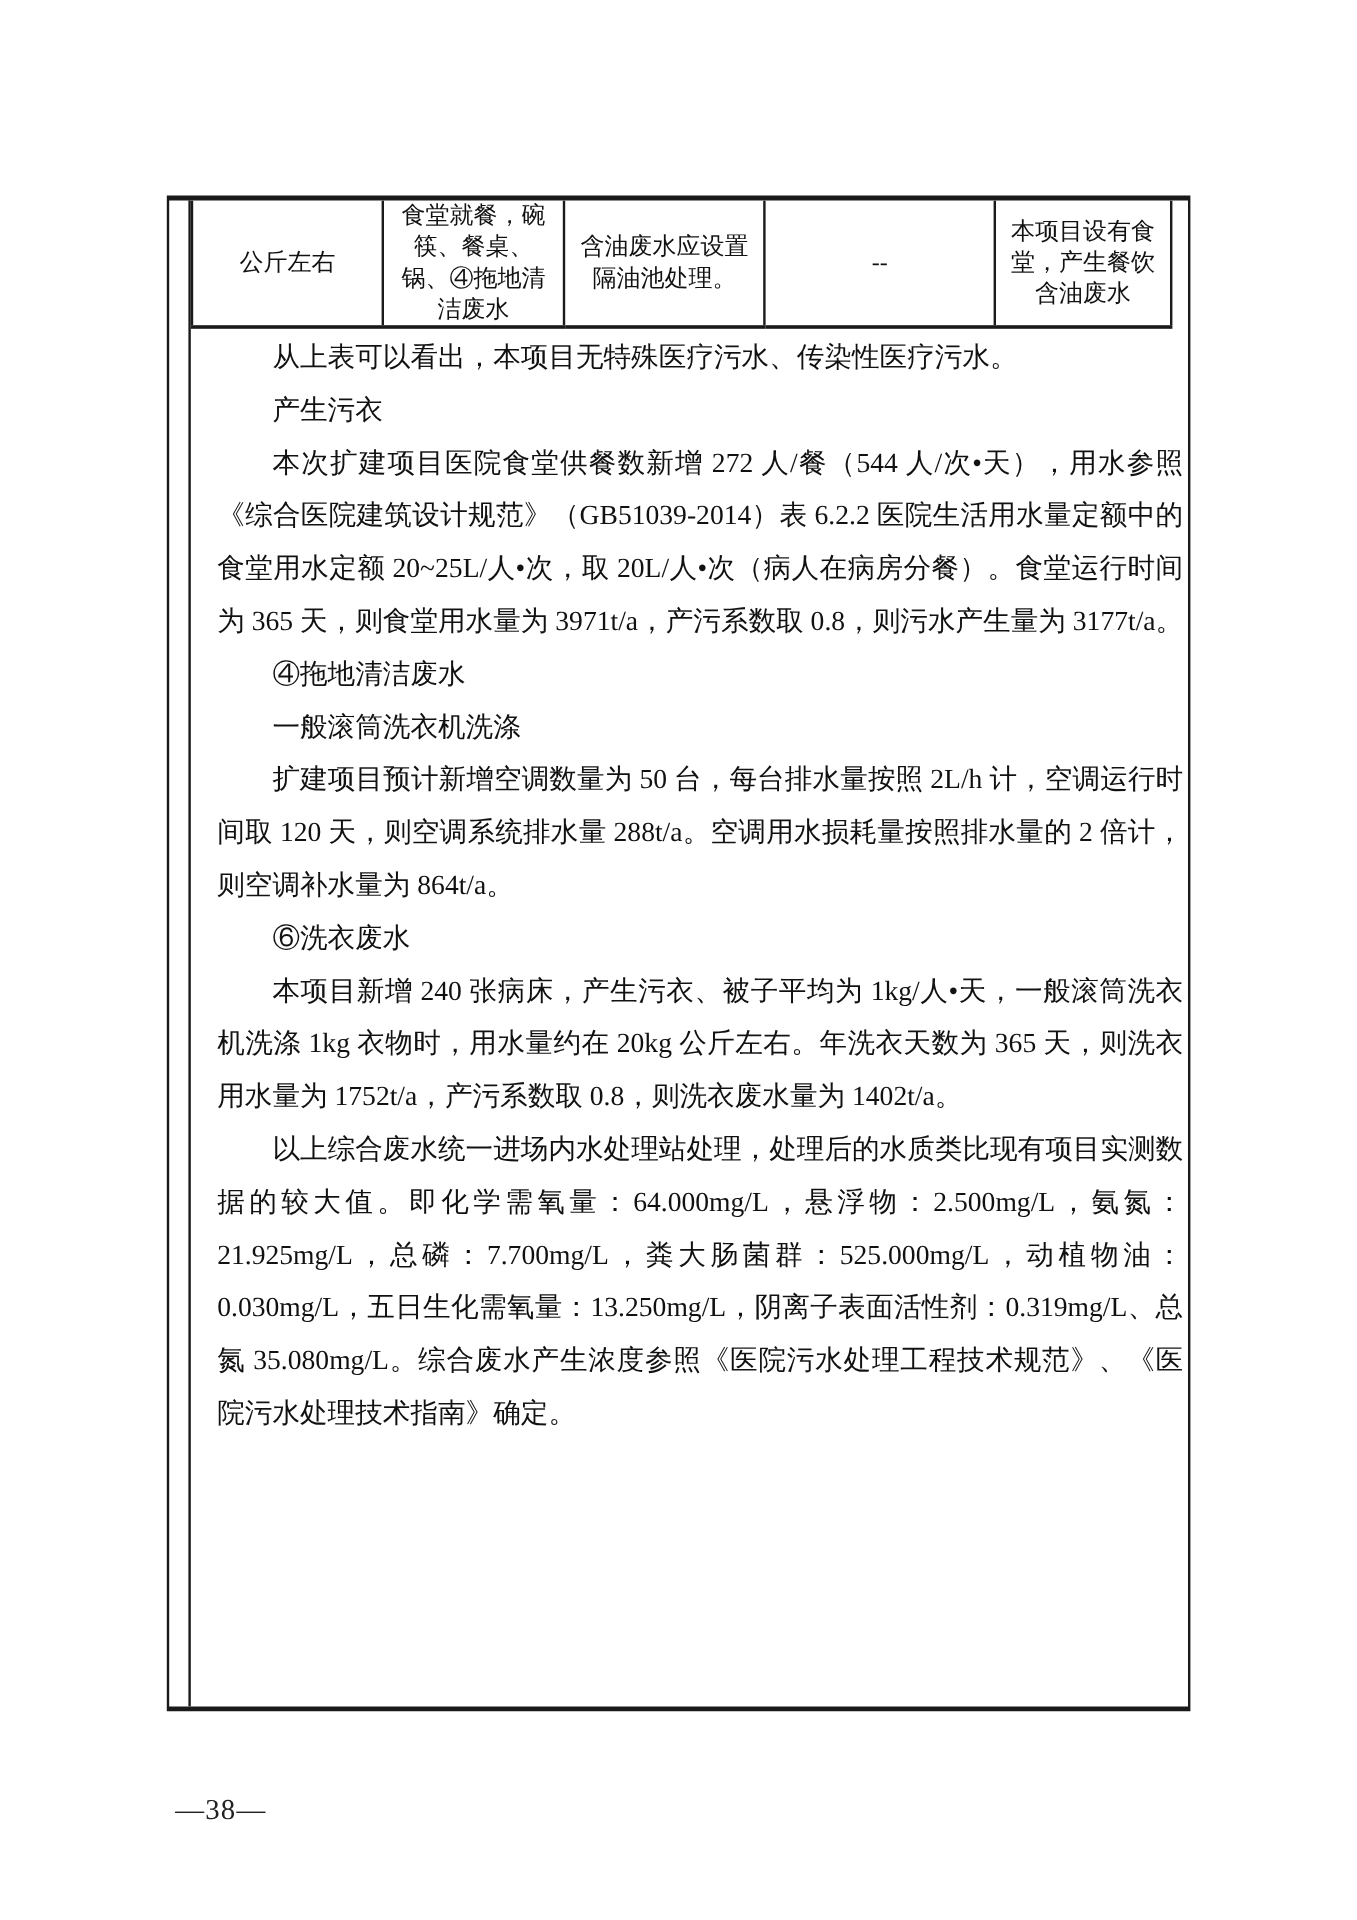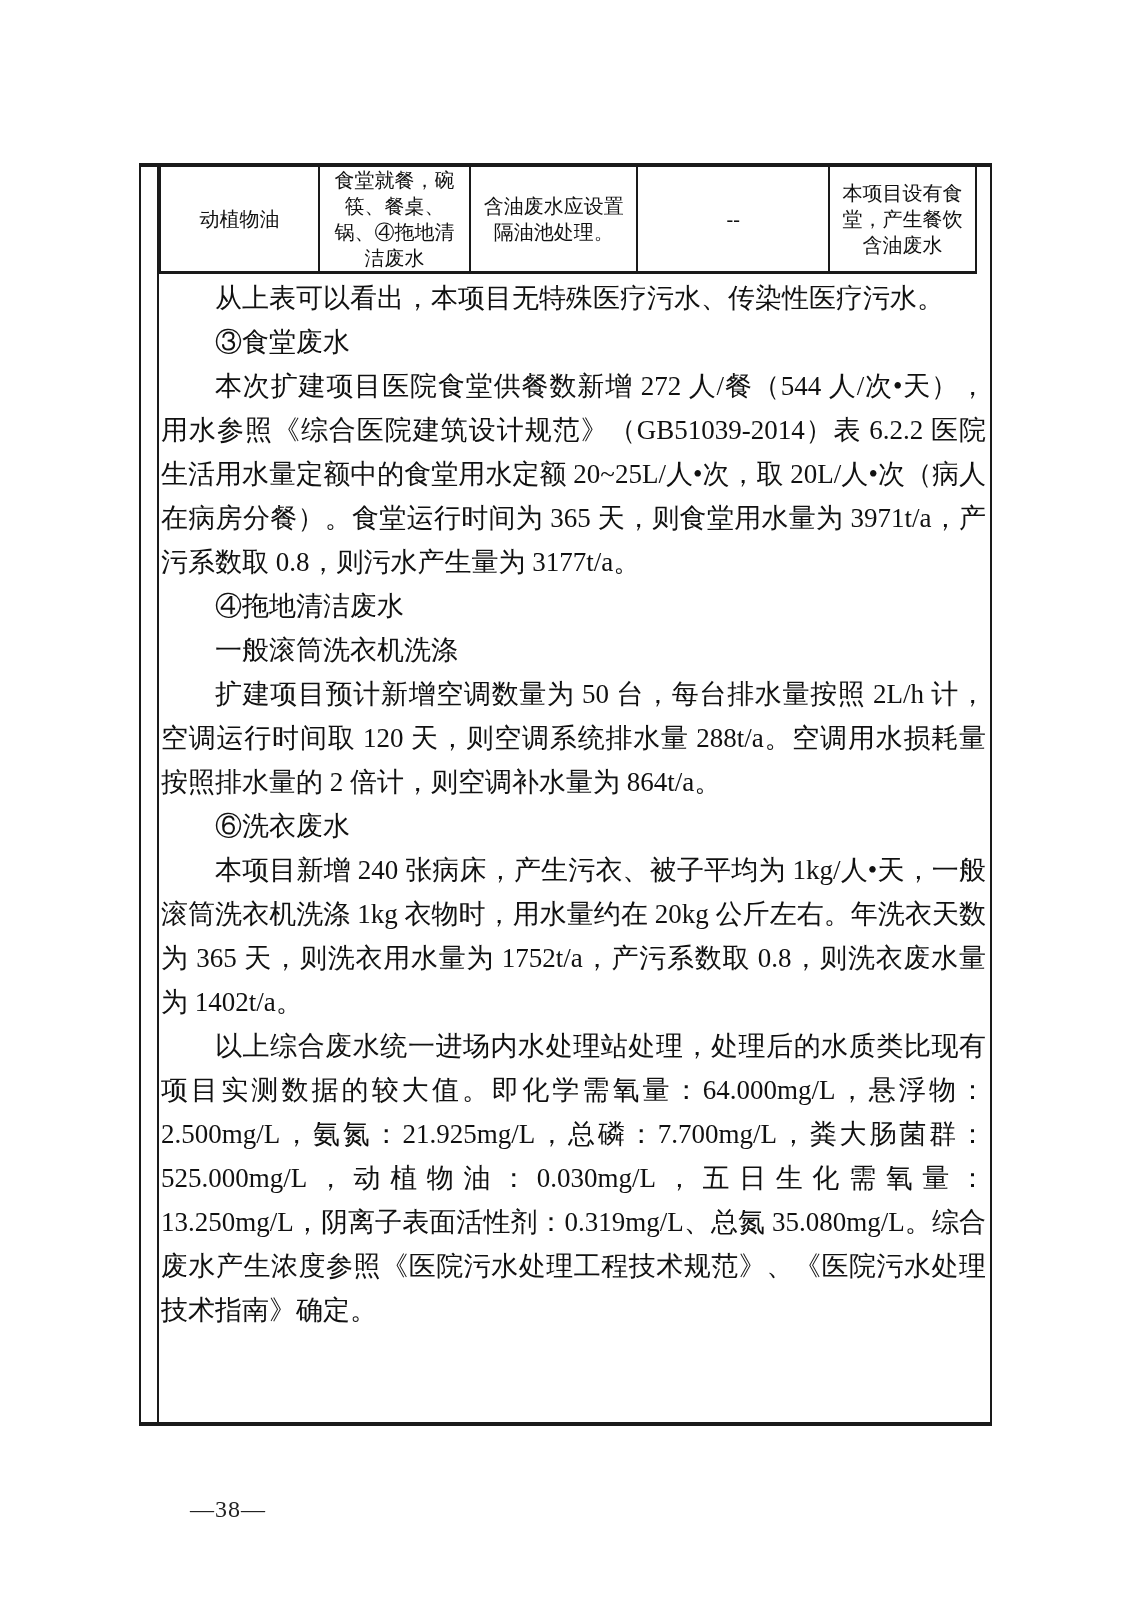--- a/index.html
+++ b/index.html
@@ -52,36 +52,36 @@
     border-bottom: 3px solid #1a1a1a;
     text-align: center;
     vertical-align: middle;
     font-size: 20px;
     line-height: 26px;
     padding: 0 5px;
   }
   
   .paragraphs {
     padding: 2px 4px 0 2px;
-    font-size: 27px;
+    font-size: 23px;
     line-height: 44px;
     text-align: justify;
+    margin-left: 20px;
   }
   .paragraphs p {
     margin: 0;
     text-indent: 2em;
   }
   .page-number {
     position: absolute;
     left: 146px;
     top: 1496px;
     font-size: 24px;
     letter-spacing: 1px;
     color: #222222;
-    margin-left: 44px;
   }
 </style>
 </head>
 <body>
 
 <div class="page">
 
   <div class="outer-box">
     <div class="side-strip"></div>
 
@@ -90,32 +90,32 @@
       <table class="waste-table">
         <colgroup>
           <col style="width:19.5%">
           <col style="width:18.5%">
           <col style="width:20.5%">
           <col style="width:23.5%">
           <col style="width:18%">
         </colgroup>
         <tbody>
             <tr>
-          <td>动植物油</td>
+          <td>公斤左右</td>
           <td>食堂就餐，碗筷、餐桌、锅、④拖地清洁废水</td>
           <td>含油废水应设置隔油池处理。</td>
           <td>--</td>
           <td>本项目设有食堂，产生餐饮含油废水</td>
         </tr>
       </tbody>
         </table>
 
       <div class="paragraphs">
         <p>从上表可以看出，本项目无特殊医疗污水、传染性医疗污水。</p>
-        <p>③食堂废水</p>
+        <p>产生污衣</p>
         <p>本次扩建项目医院食堂供餐数新增 272 人/餐（544 人/次•天），用水参照《综合医院建筑设计规范》（GB51039-2014）表 6.2.2 医院生活用水量定额中的食堂用水定额 20~25L/人•次，取 20L/人•次（病人在病房分餐）。食堂运行时间为 365 天，则食堂用水量为 3971t/a，产污系数取 0.8，则污水产生量为 3177t/a。</p>
         <p>④拖地清洁废水</p>
         <p>一般滚筒洗衣机洗涤</p>
         <p>扩建项目预计新增空调数量为 50 台，每台排水量按照 2L/h 计，空调运行时间取 120 天，则空调系统排水量 288t/a。空调用水损耗量按照排水量的 2 倍计，则空调补水量为 864t/a。</p>
         <p>⑥洗衣废水</p>
         <p>本项目新增 240 张病床，产生污衣、被子平均为 1kg/人•天，一般滚筒洗衣机洗涤 1kg 衣物时，用水量约在 20kg 公斤左右。年洗衣天数为 365 天，则洗衣用水量为 1752t/a，产污系数取 0.8，则洗衣废水量为 1402t/a。</p>
         <p>以上综合废水统一进场内水处理站处理，处理后的水质类比现有项目实测数据的较大值。即化学需氧量：64.000mg/L，悬浮物：2.500mg/L，氨氮：21.925mg/L，总磷：7.700mg/L，粪大肠菌群：525.000mg/L，动植物油：0.030mg/L，五日生化需氧量：13.250mg/L，阴离子表面活性剂：0.319mg/L、总氮 35.080mg/L。综合废水产生浓度参照《医院污水处理工程技术规范》、《医院污水处理技术指南》确定。</p>
       </div>
 
     </div>

